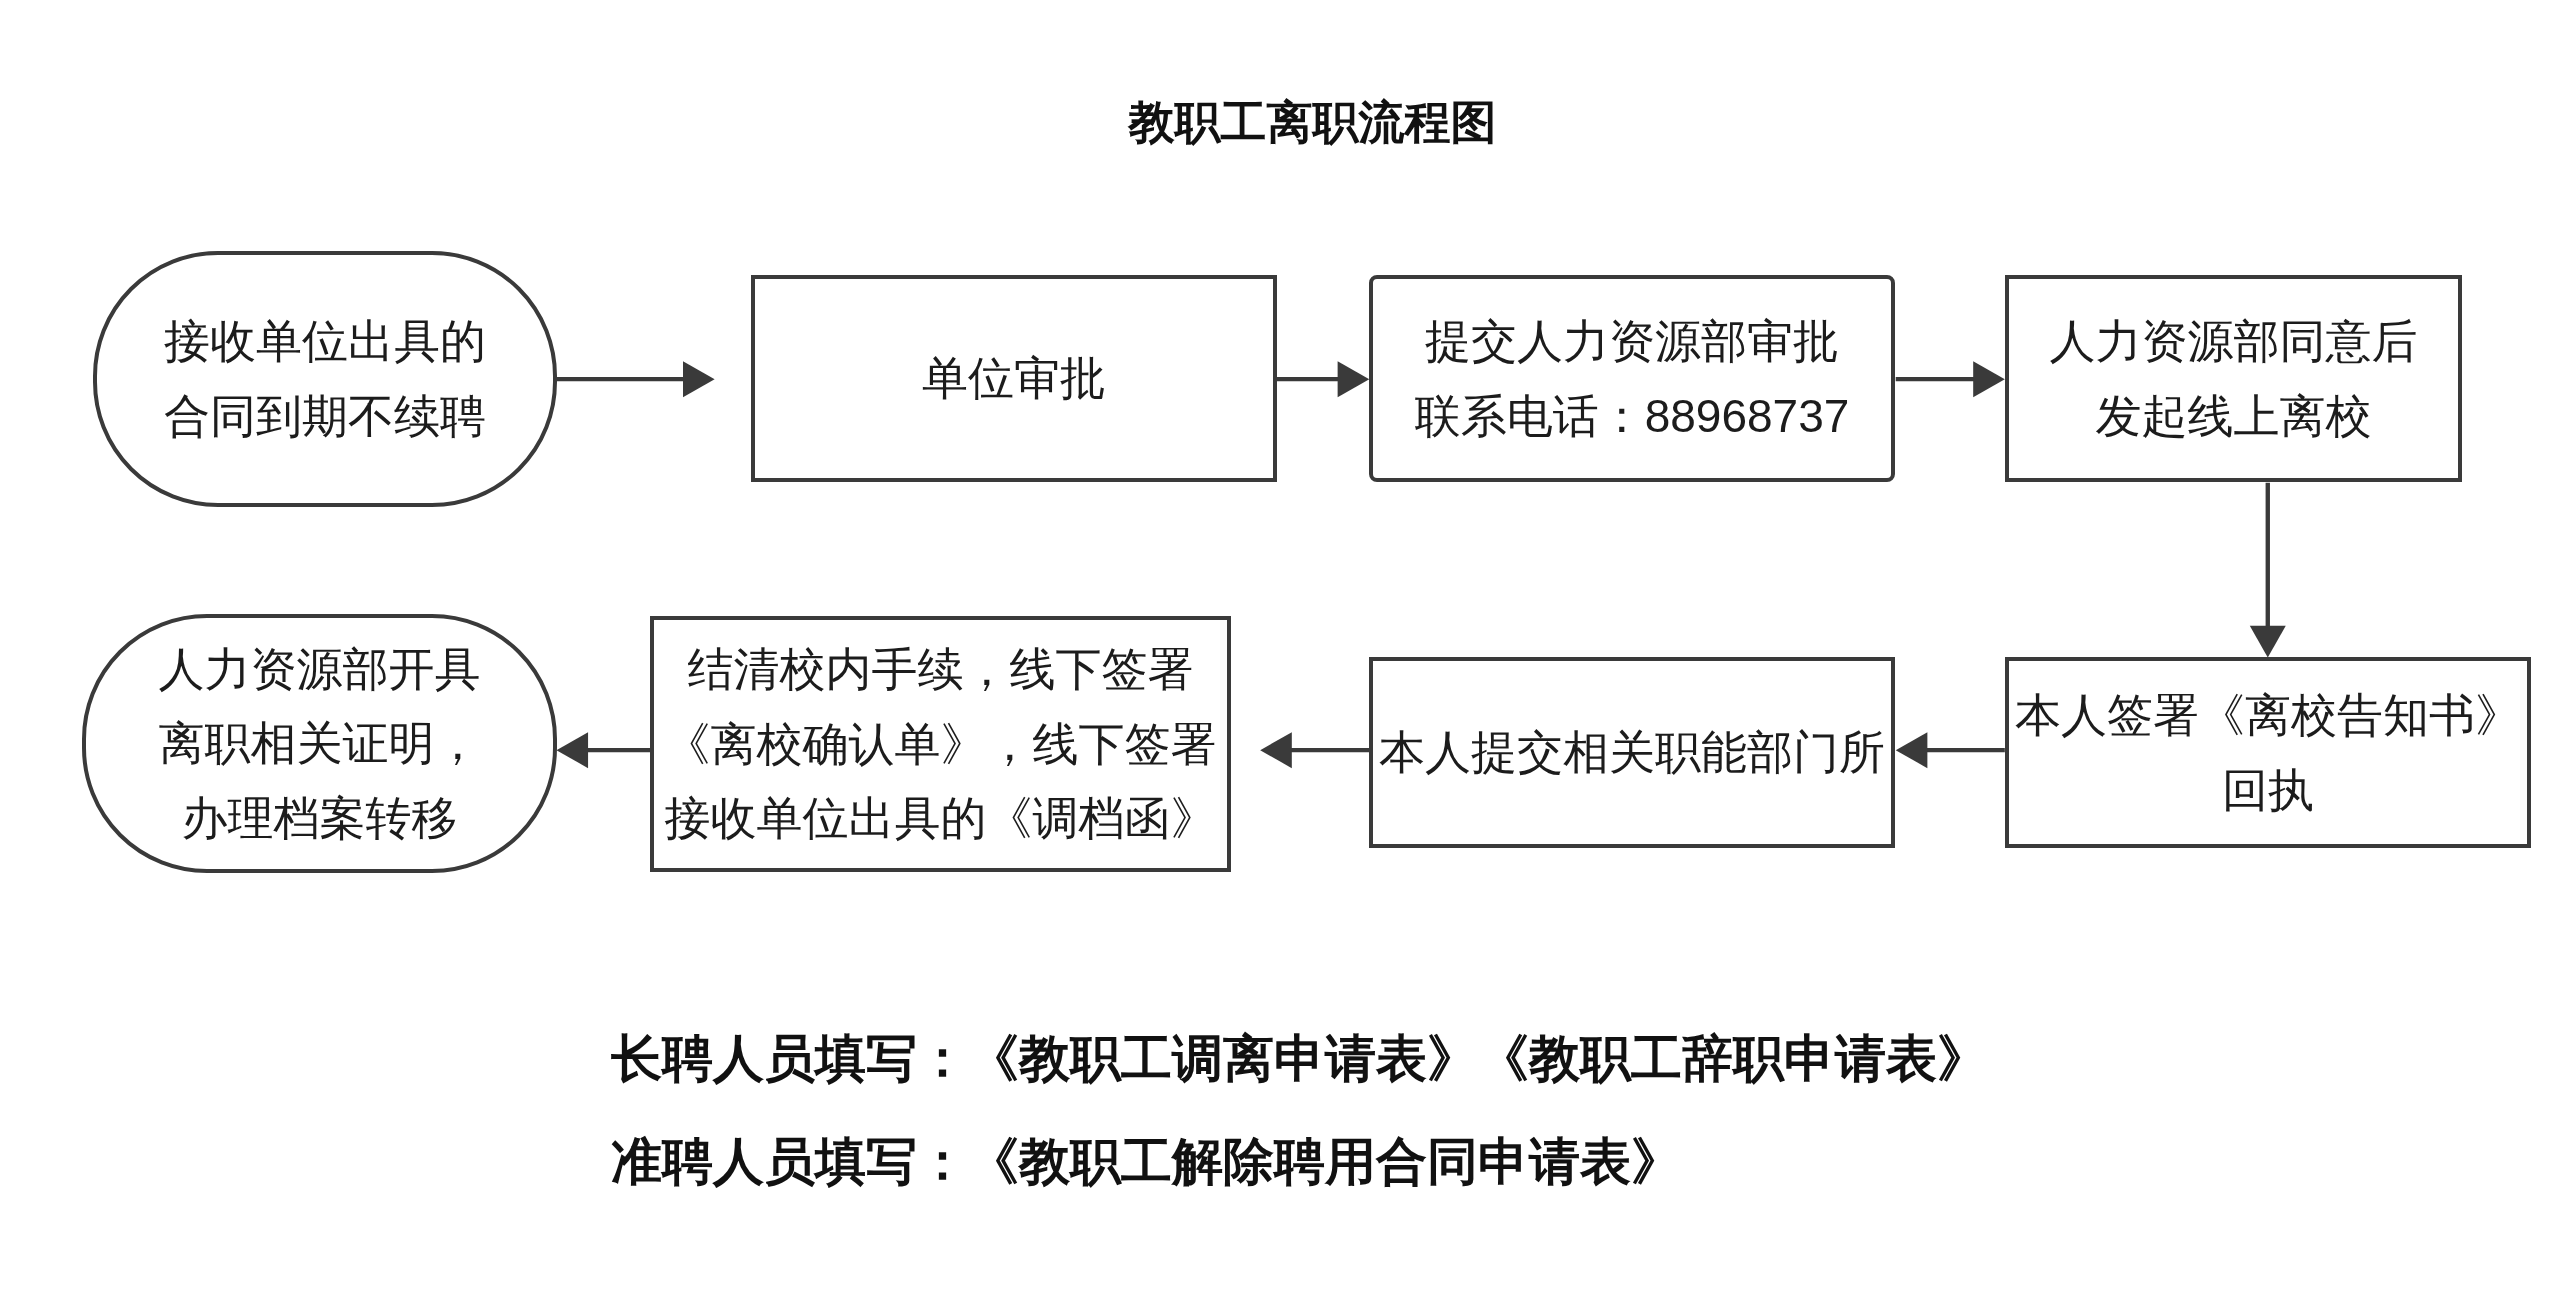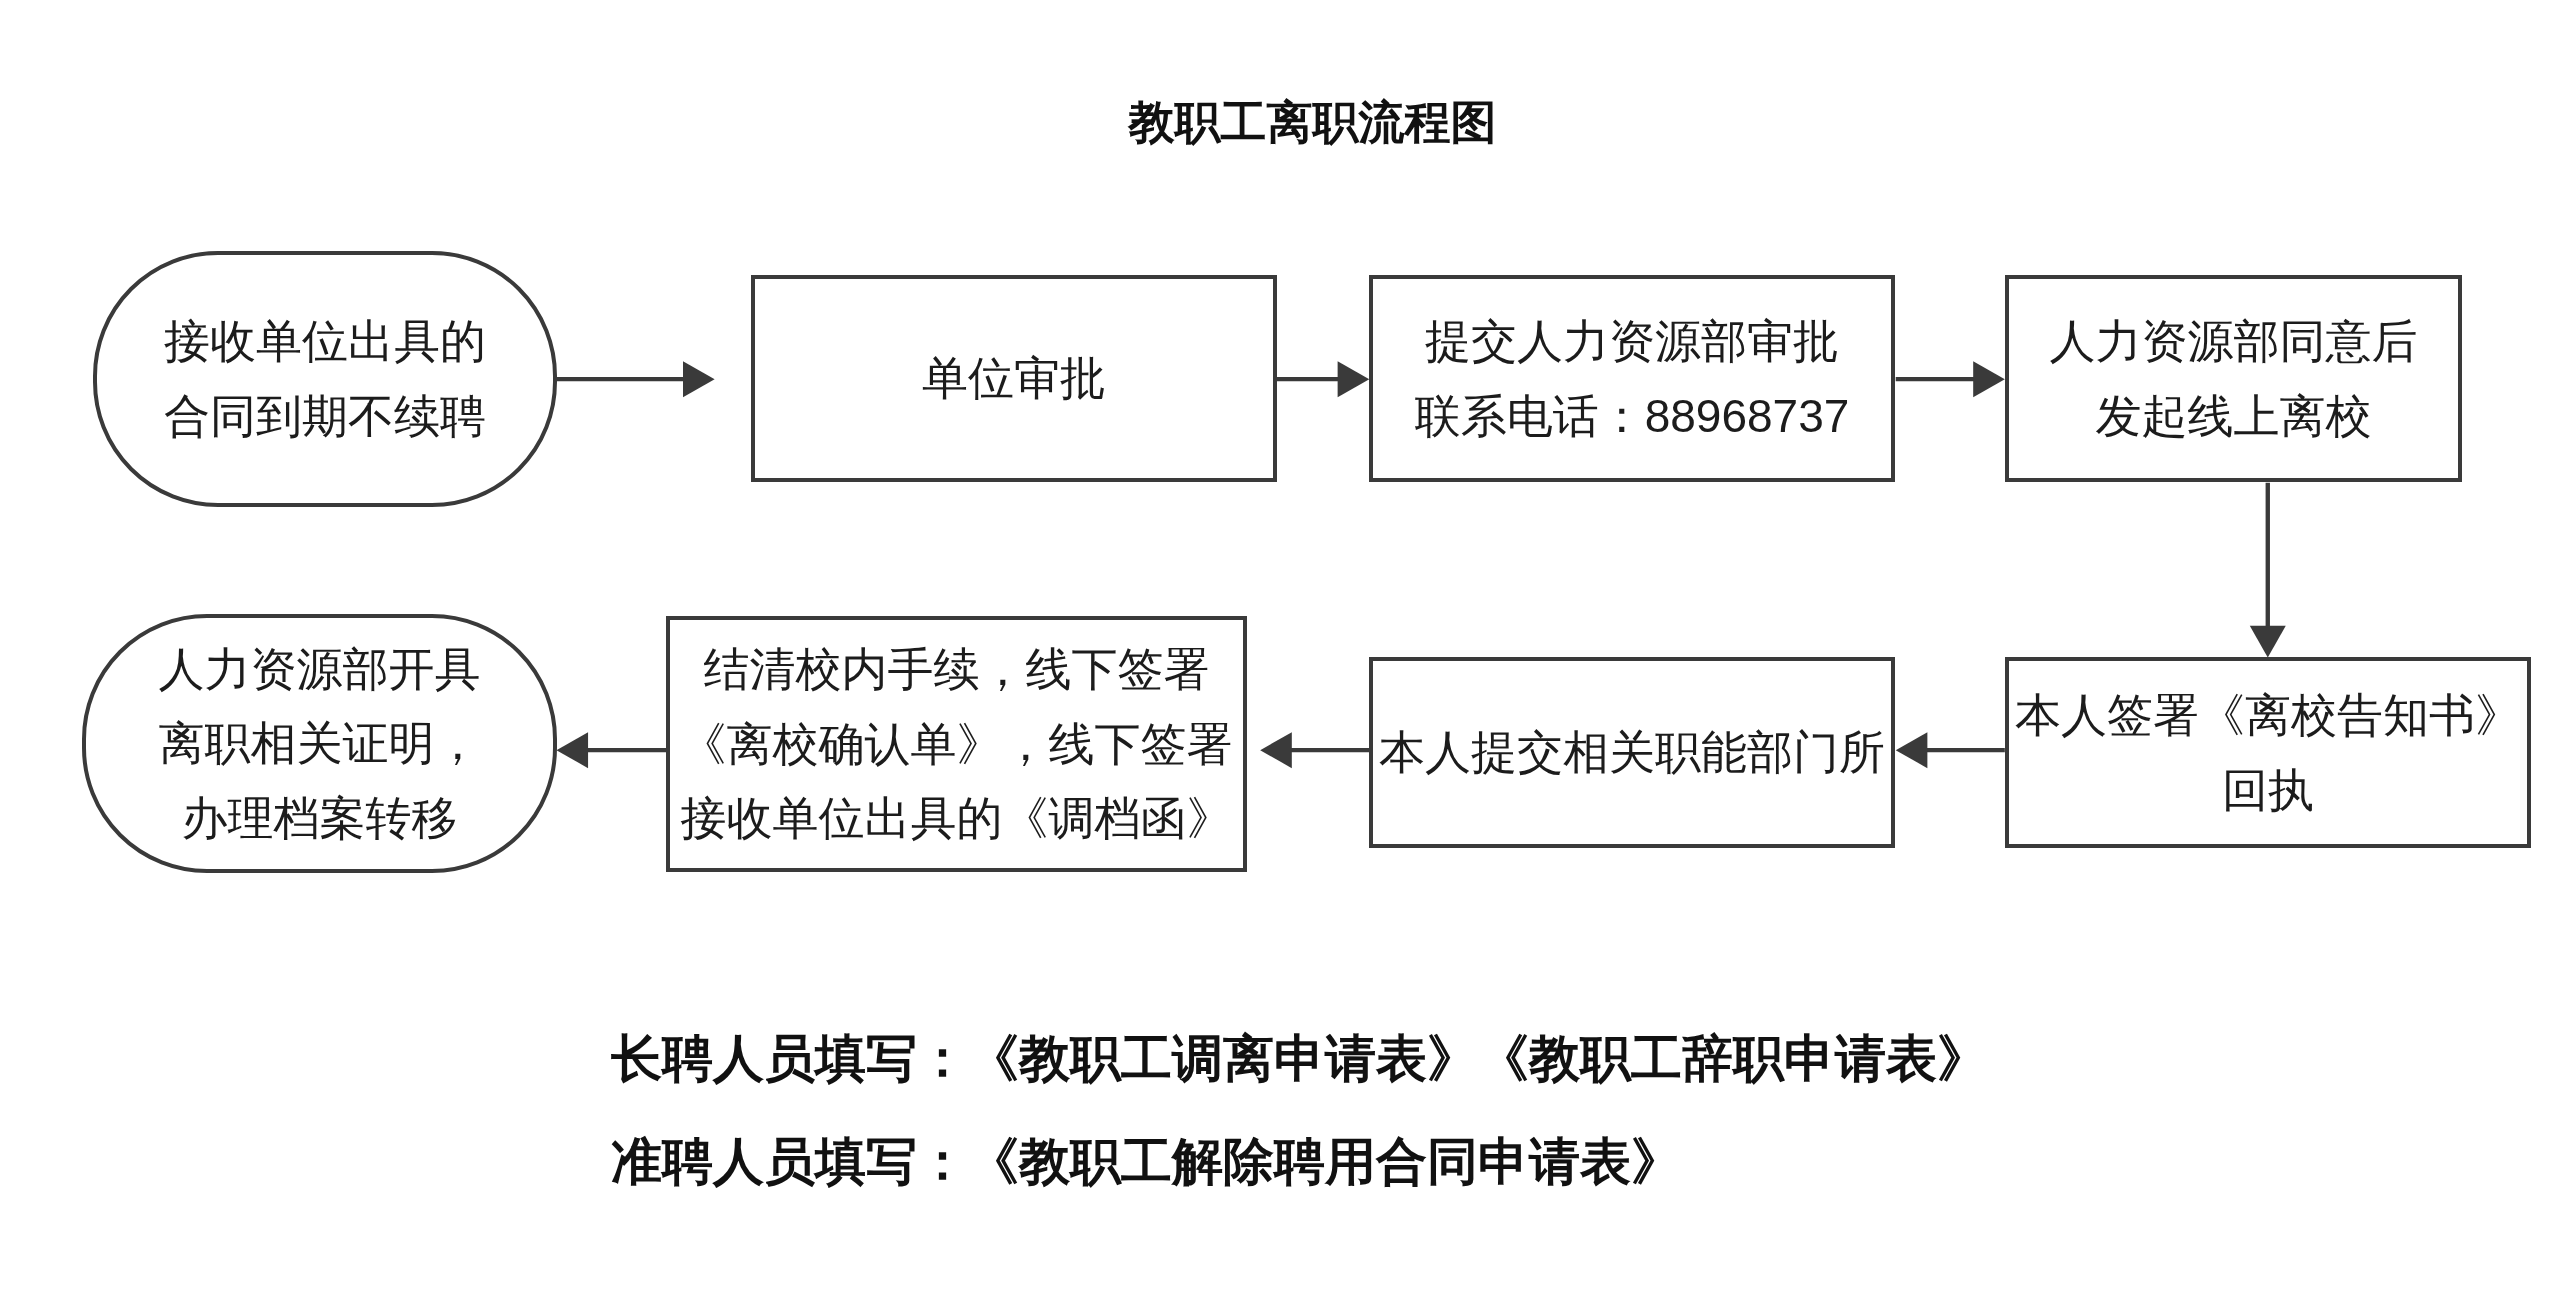--- a/index.html
+++ b/index.html
@@ -15,25 +15,25 @@
   .node {
     position:absolute; box-sizing:border-box; background:#ffffff;
     border:4.4px solid #3a3a3a; display:flex; flex-direction:column;
     align-items:center; justify-content:center; text-align:center;
     font-size:46px; line-height:1.62; color:#1c1c1c;
   }
   .node span { display:block; white-space:nowrap; }
   .stadium { border-radius:125px; }
   .n1 { left:93px;  top:251px;  width:464px;  height:256px; }
   .n2 { left:715px; top:275px;  width:526px;  height:207px;margin-left:36px; }
-  .n3 { left:1369px; top:275px;  width:526px;  height:207px; }
+  .n3 { left:1369px; top:275px;  width:526px;  height:207px;border-radius:8px; }
   .n4 { left:2005px; top:275px;  width:457px;  height:207px; }
   .n5 { left:2005px; top:657px; width:526px;  height:191px; }
   .n6 { left:1369px; top:657px; width:526px;  height:191px; }
-  .n7 { left:666px; top:616px; width:581px; height:256px; }
+  .n7 { left:650px; top:616px; width:581px; height:256px; }
   .n8 { left:82px;  top:614px; width:475px;  height:259px; }
   .notes {
     position:absolute; left:611px; top:1007px;
     font-size:51px; font-weight:bold; color:#111111; line-height:2.02;
   }
   .notes div { white-space:nowrap; }
 </style>
 </head>
 <body>
 

